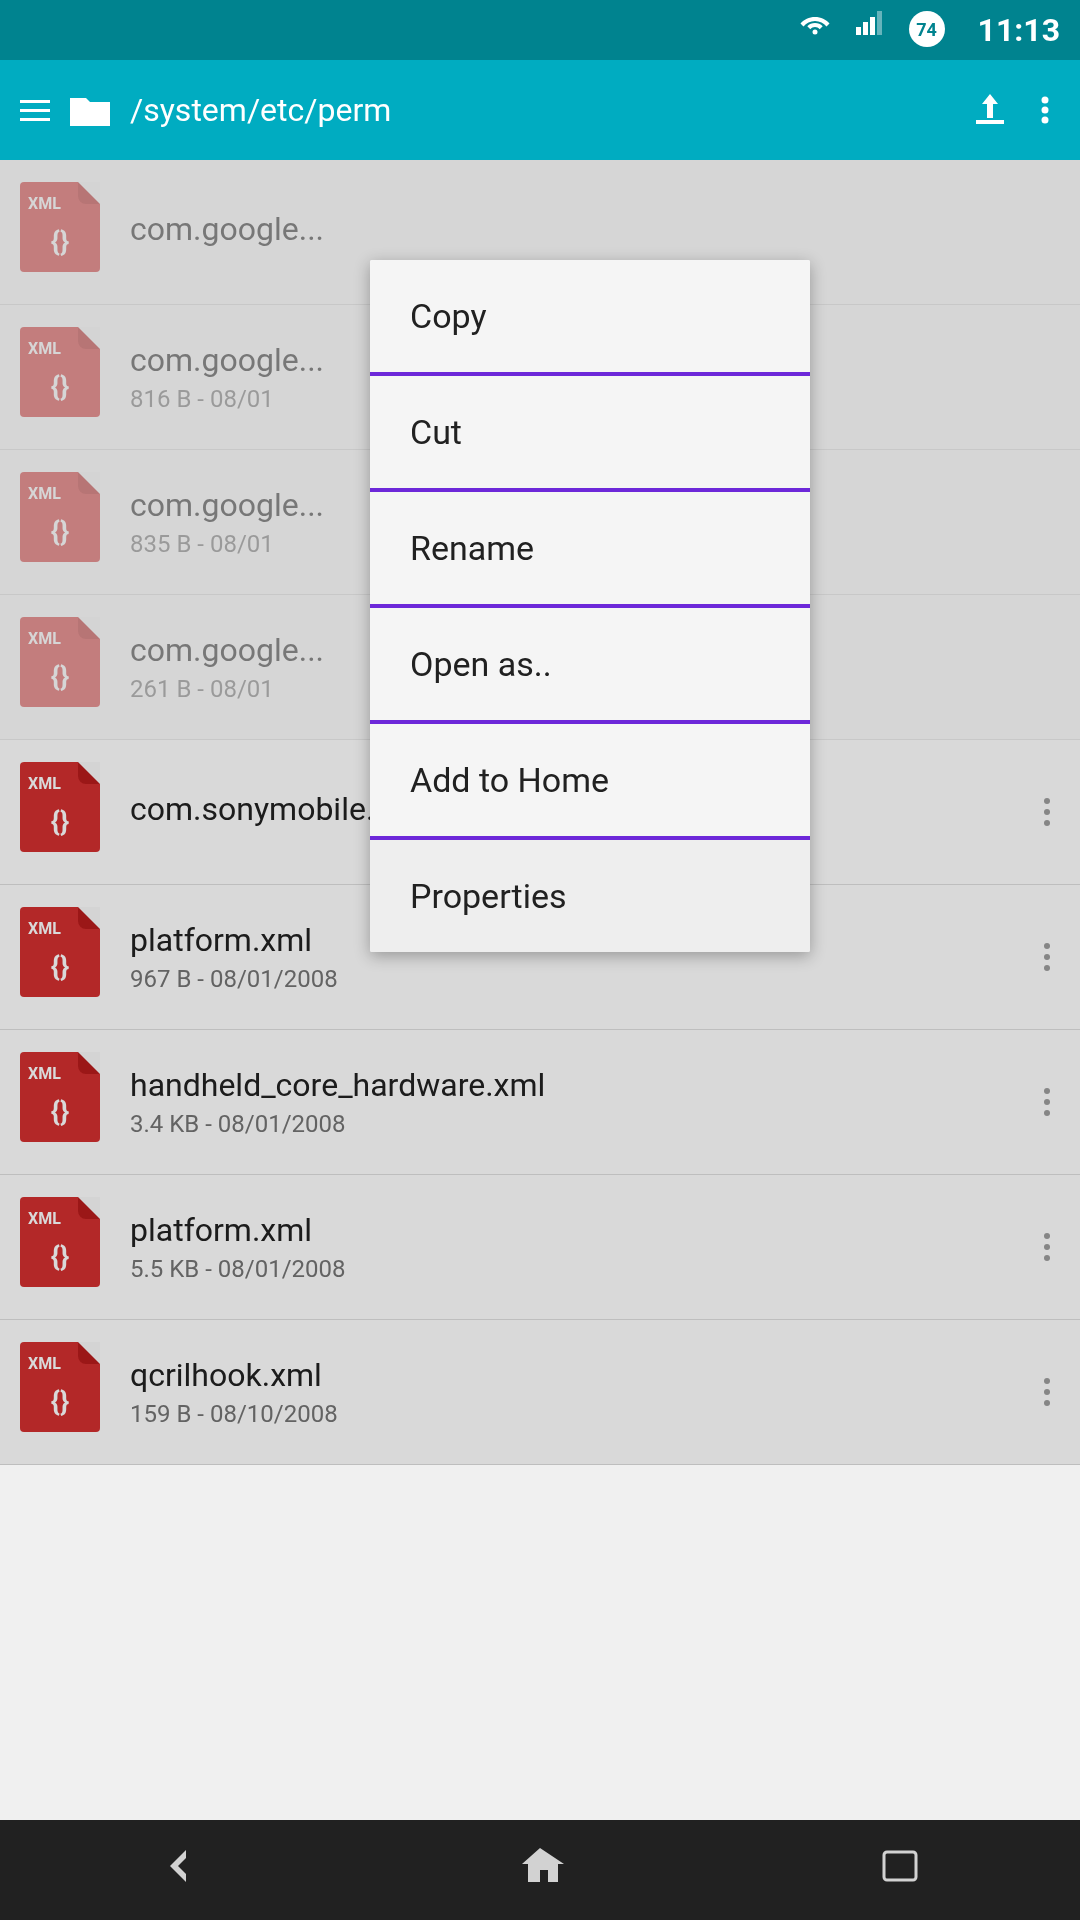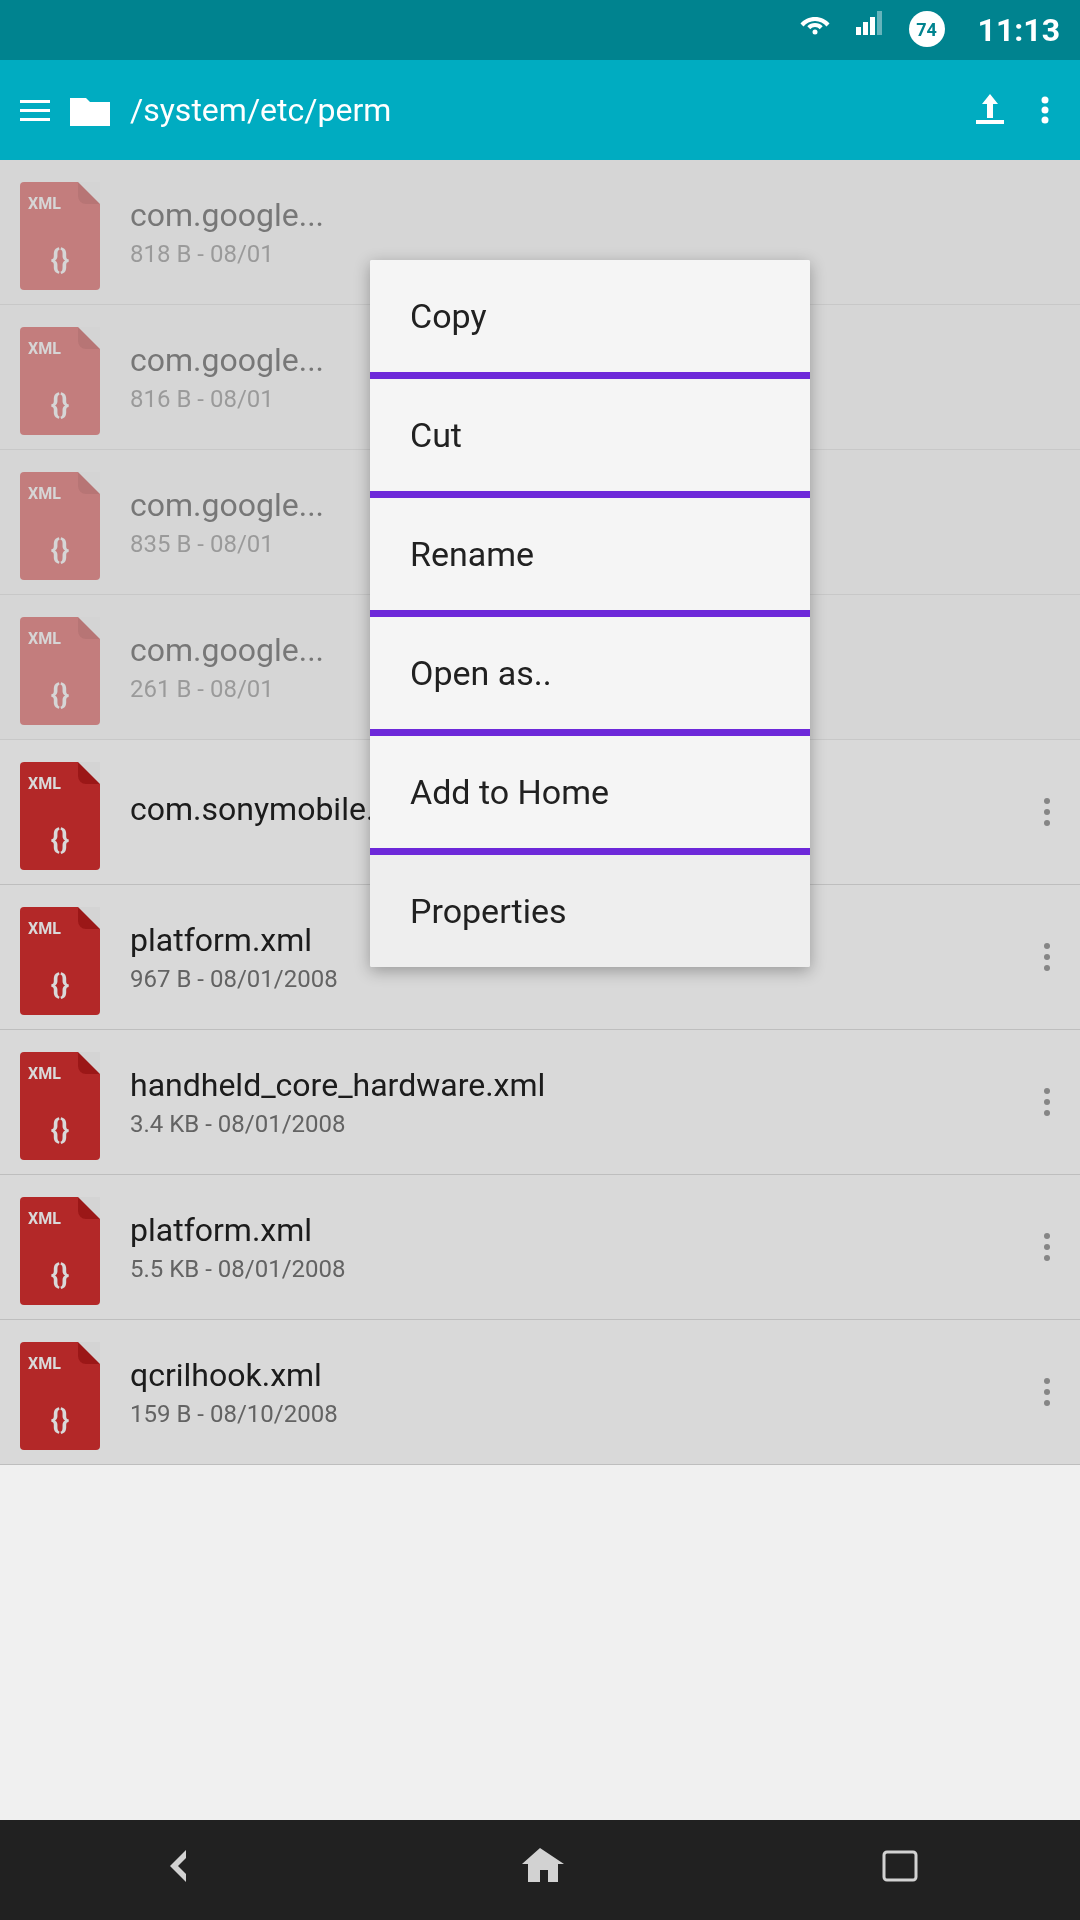--- a/index.html
+++ b/index.html
@@ -108,21 +108,21 @@
     .file-icon-wrap {
       width: 90px;
       height: 100px;
       margin-right: 20px;
       flex-shrink: 0;
       position: relative;
     }
 
     .file-icon-body {
       width: 80px;
-      height: 108px;
+      height: 90px;
       background: #d32f2f;
       border-radius: 4px 14px 4px 4px;
       position: relative;
       display: flex;
       flex-direction: column;
       align-items: center;
       justify-content: flex-end;
       padding-bottom: 10px;
     }
 
@@ -222,21 +222,21 @@
       border-radius: 2px;
       box-shadow: 0 4px 16px rgba(0,0,0,0.3);
       z-index: 20;
       overflow: hidden;
     }
 
     .context-menu-item {
       padding: 36px 40px;
       font-size: 34px;
       color: #212121;
-      border-bottom: 7px solid #6d28d9;
+      border-bottom: 4px solid #6d28d9;
       cursor: pointer;
       background: #f5f5f5;
     }
 
     .context-menu-item:last-child {
       border-bottom: none;
     }
 
     .context-menu-item.active {
       background: #eeeeee;
@@ -320,21 +320,20 @@
   <div class="file-item" style="opacity:0.5;">
     <div class="file-icon-wrap">
       <div class="file-icon-body">
         <div class="file-icon-fold"></div>
         <span class="file-label-xml">XML</span>
         <span class="file-icon-braces">{}</span>
       </div>
     </div>
     <div class="file-info">
       <div class="file-name">com.google...</div>
-      <div class="file-meta">818 B - 08/01</div>
     </div>
   </div>
 
   <div class="file-item" style="opacity:0.5;">
     <div class="file-icon-wrap">
       <div class="file-icon-body">
         <div class="file-icon-fold"></div>
         <span class="file-label-xml">XML</span>
         <span class="file-icon-braces">{}</span>
       </div>

